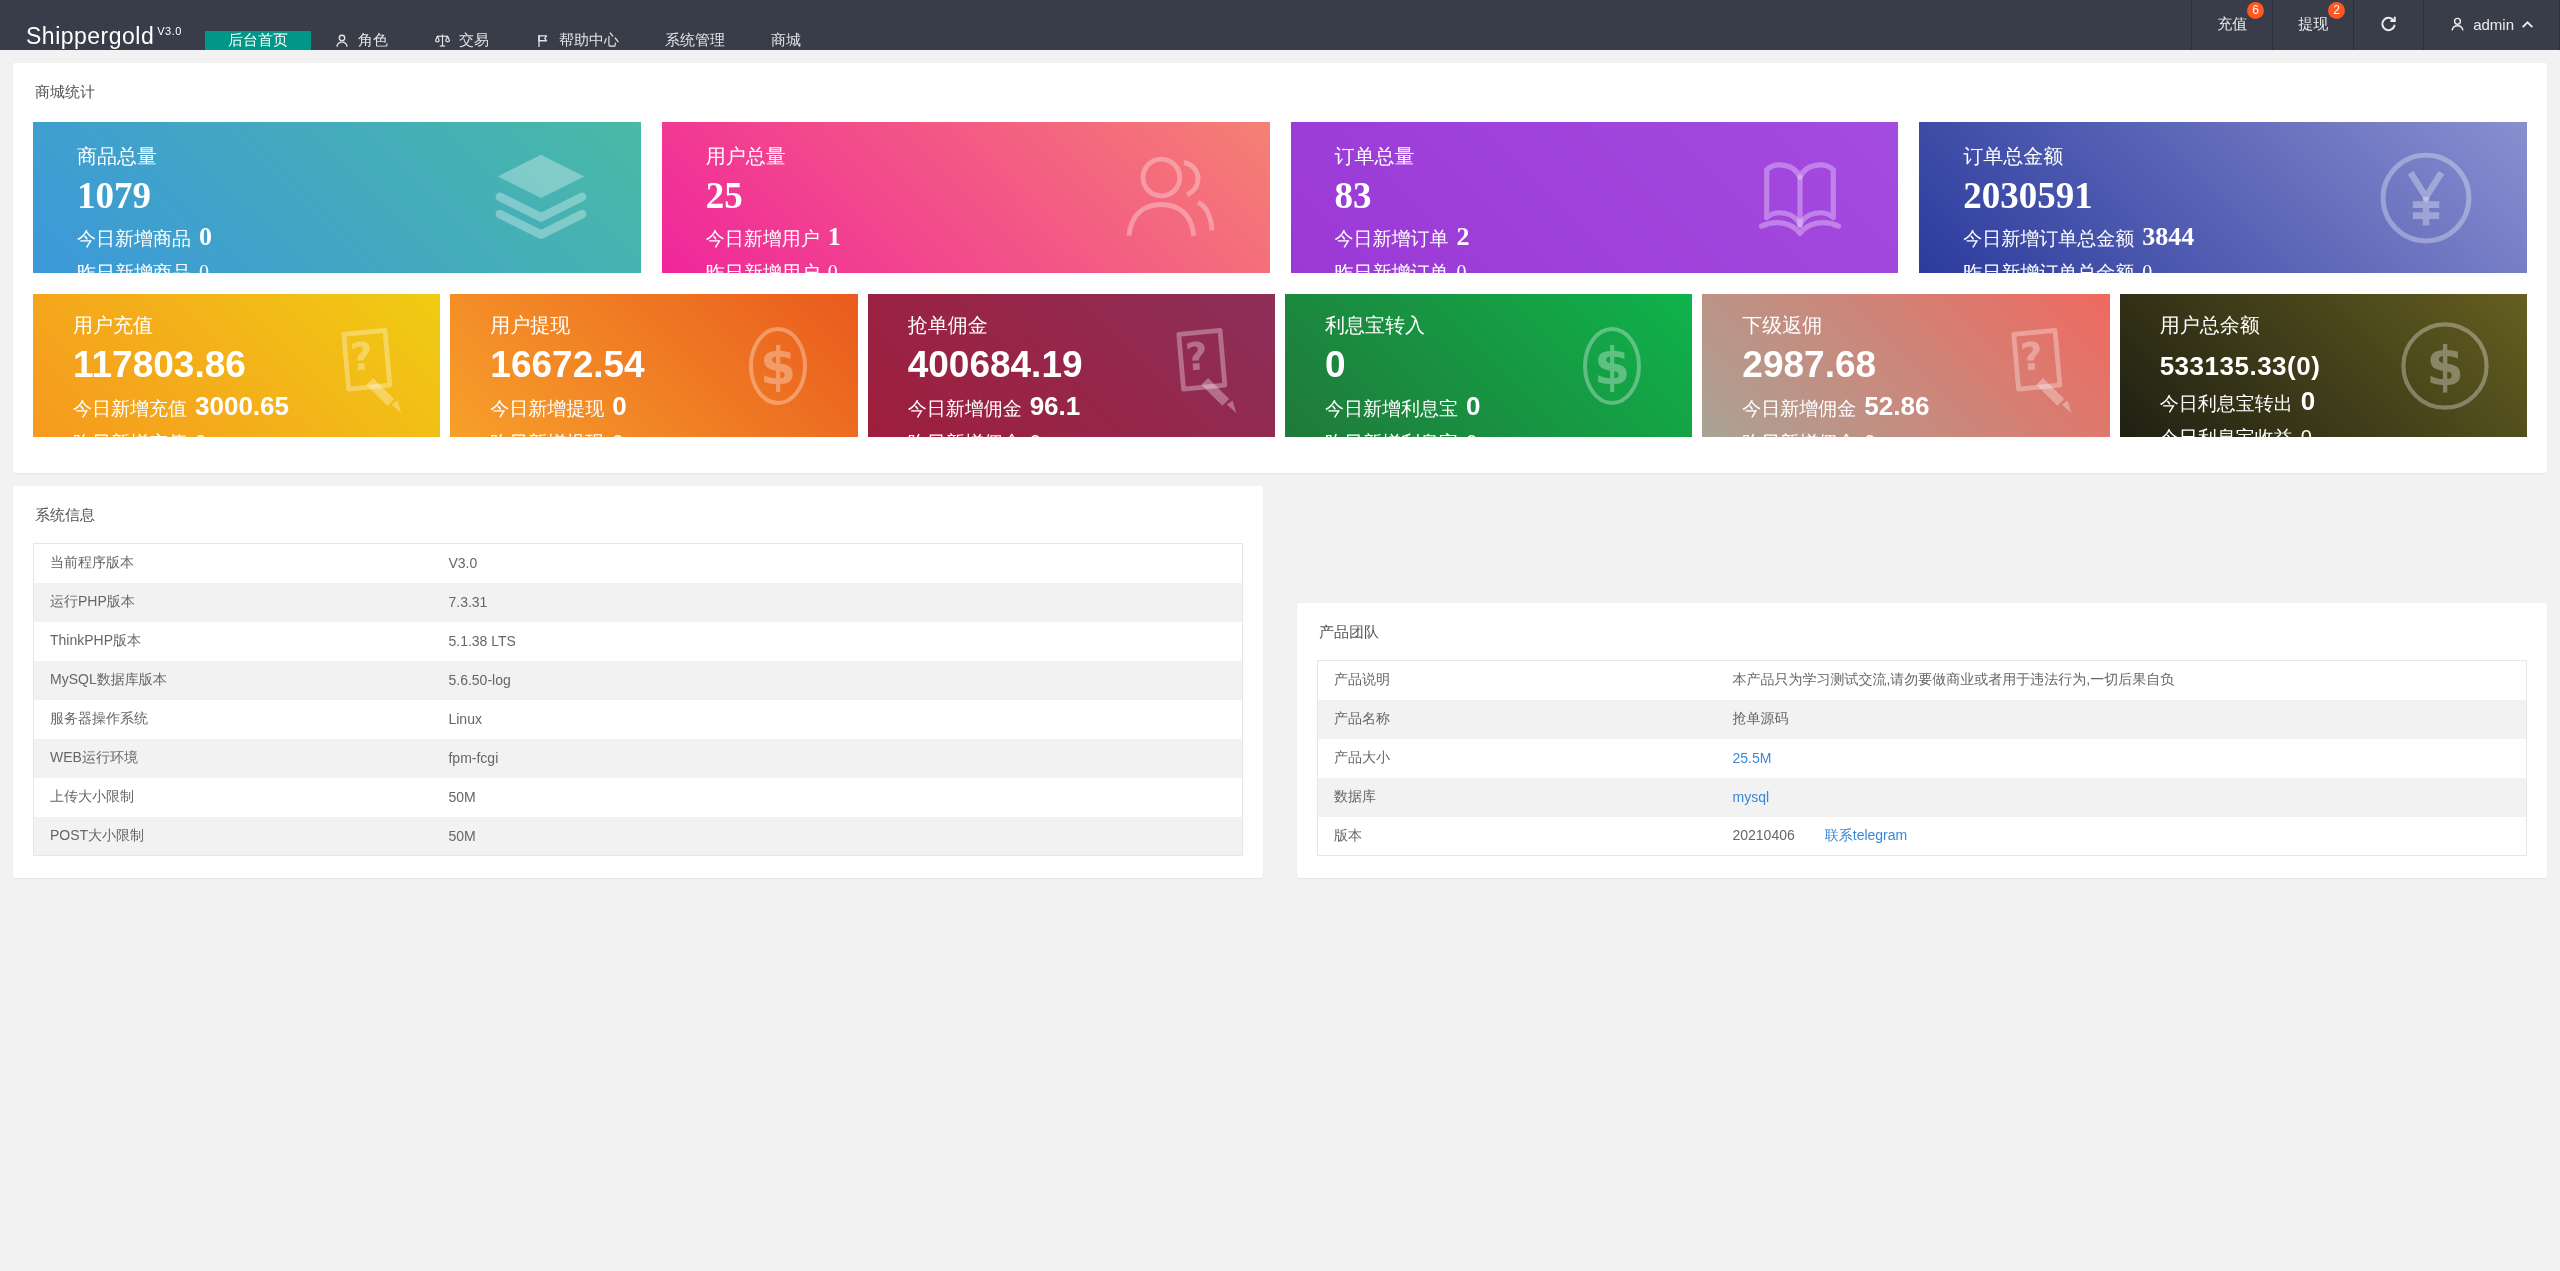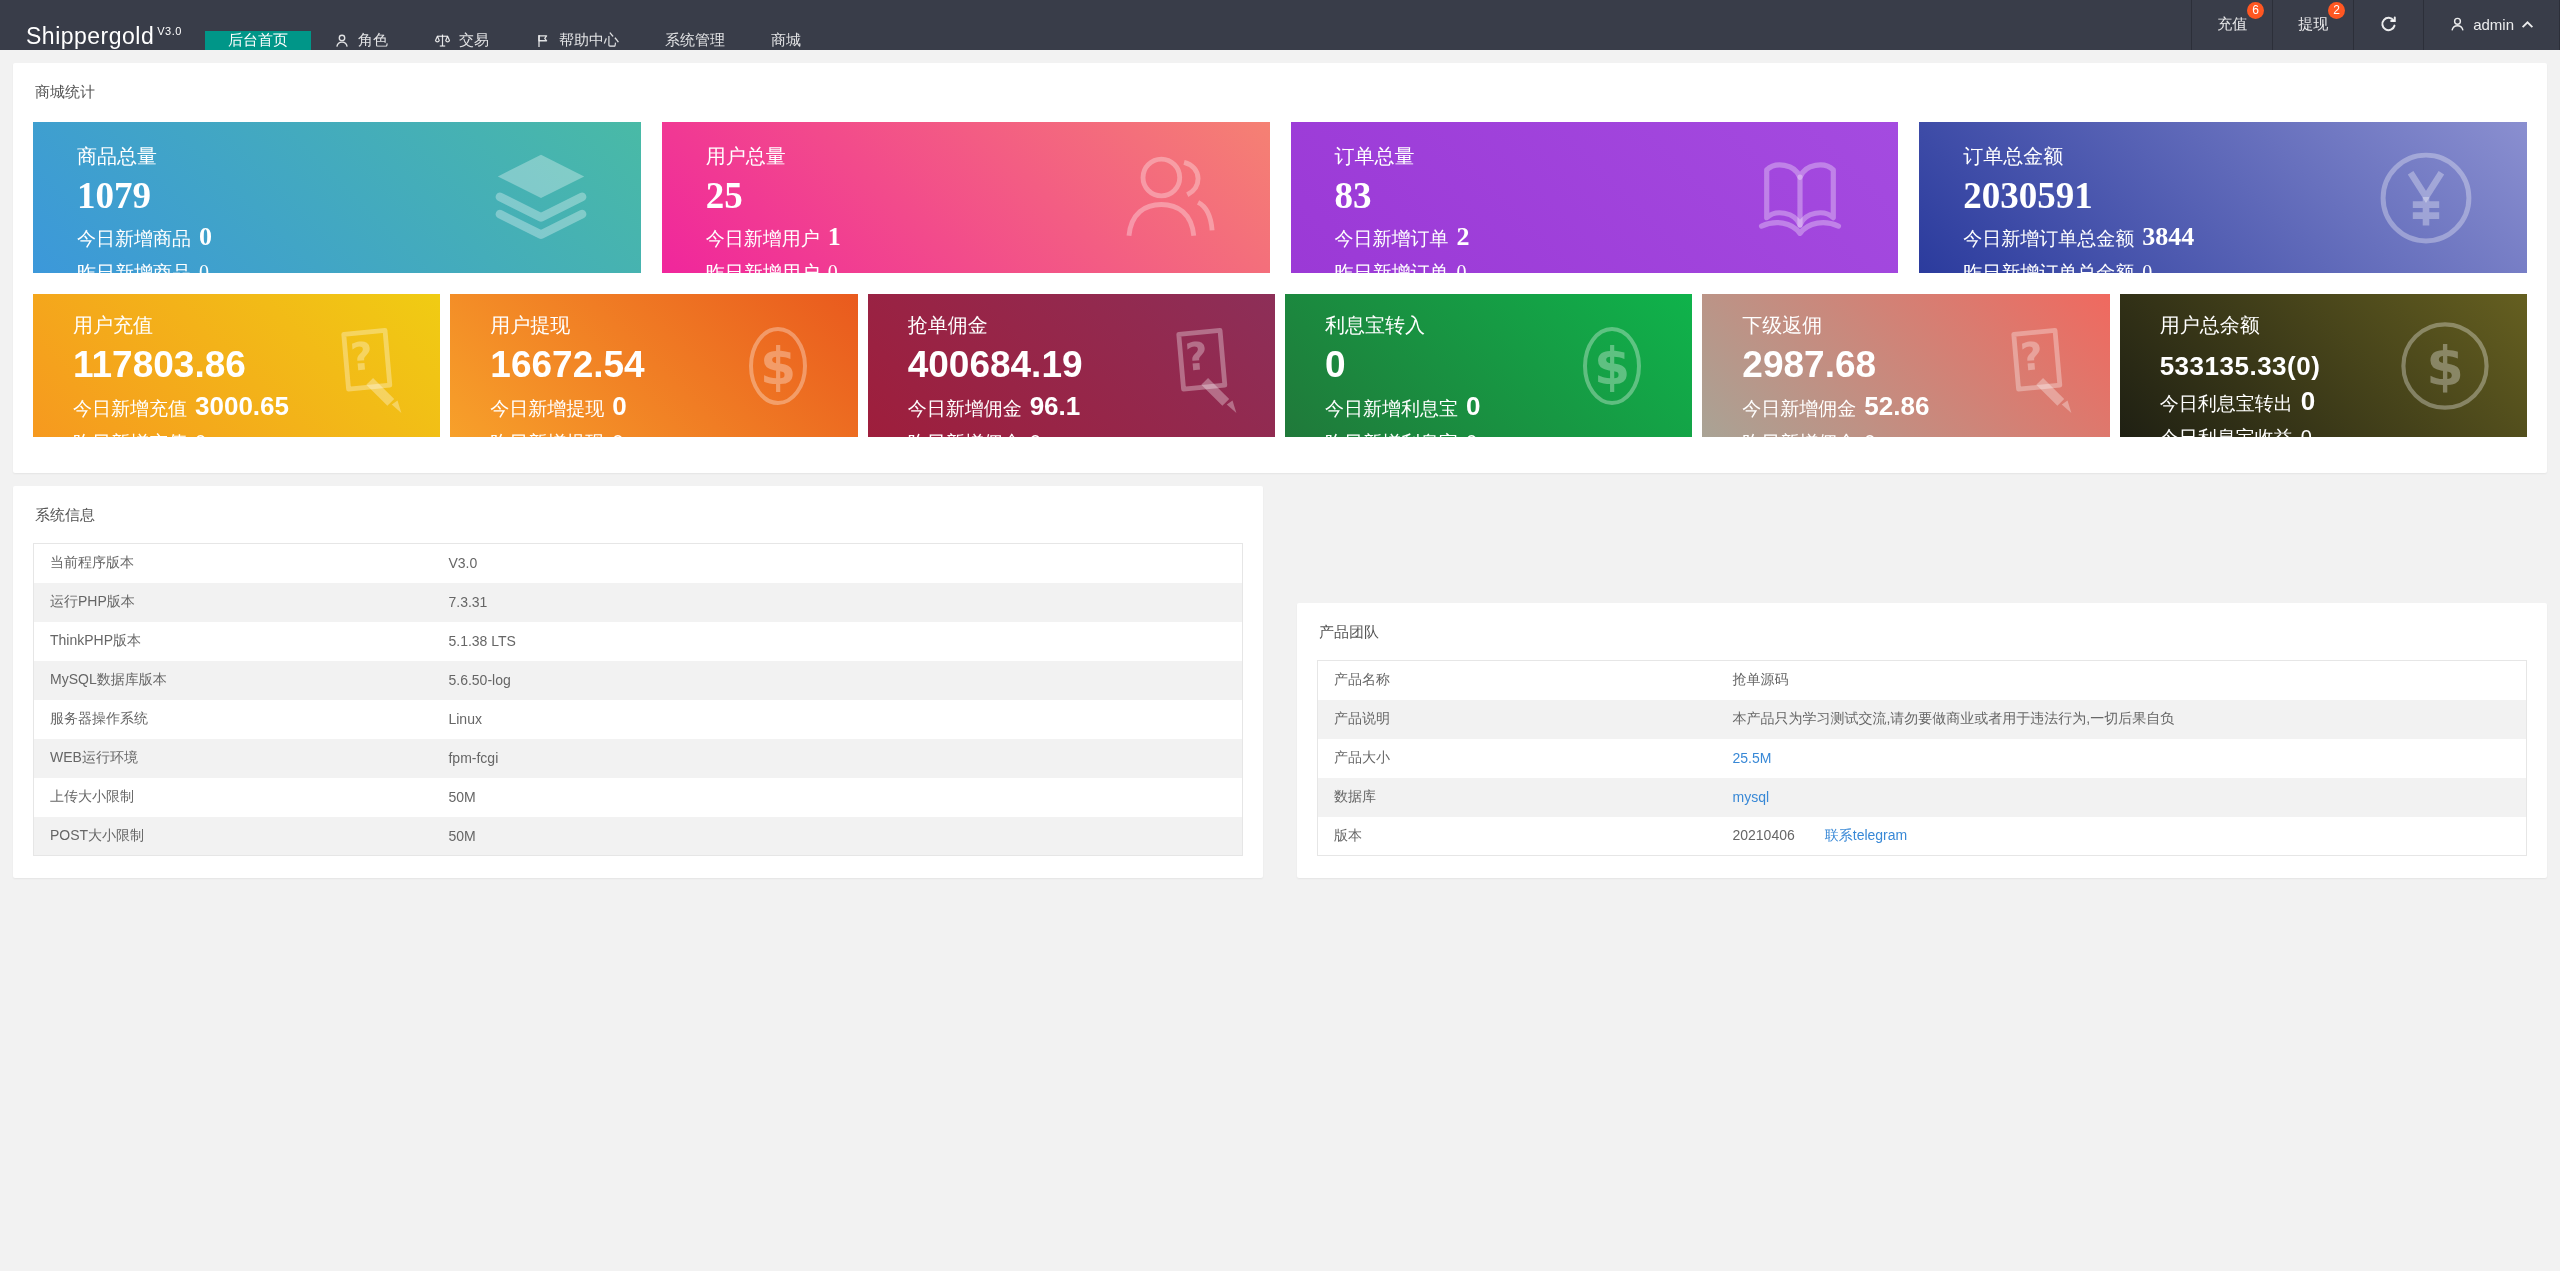--- a/index.html
+++ b/index.html
@@ -376,26 +376,26 @@
             <td>50M</td>
           </tr>
         </tbody>
       </table>
   </section>
   <section class="panel">
     <div class="panel-title">产品团队</div>
     <table class="info">
         <tbody id="team-tbody">
           <tr>
+            <td class="label">产品说明</td>
+            <td><span>本产品只为学习测试交流,请勿要做商业或者用于违法行为,一切后果自负</span></td>
+          </tr>
+          <tr>
             <td class="label">产品名称</td>
             <td><span>抢单源码</span></td>
-          </tr>
-          <tr>
-            <td class="label">产品说明</td>
-            <td><span>本产品只为学习测试交流,请勿要做商业或者用于违法行为,一切后果自负</span></td>
           </tr>
           <tr>
             <td class="label">产品大小</td>
             <td><a class="link" href="#">25.5M</a></td>
           </tr>
           <tr>
             <td class="label">数据库</td>
             <td><a class="link" href="#">mysql</a></td>
           </tr>
           <tr>

